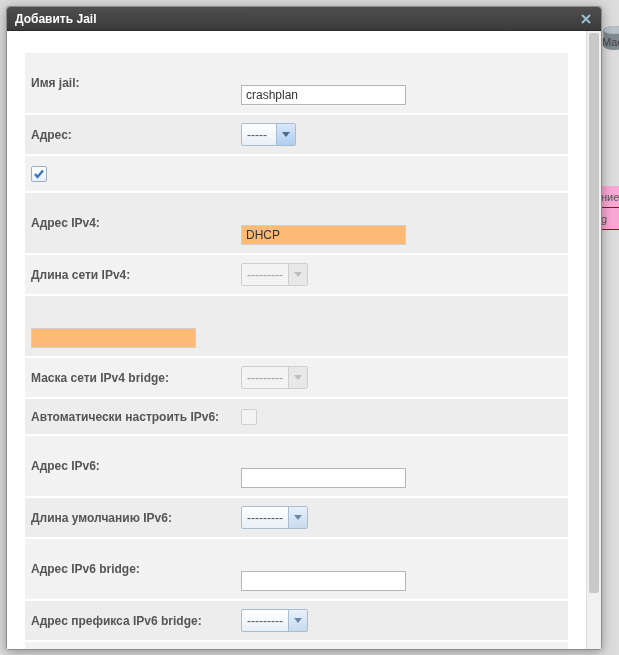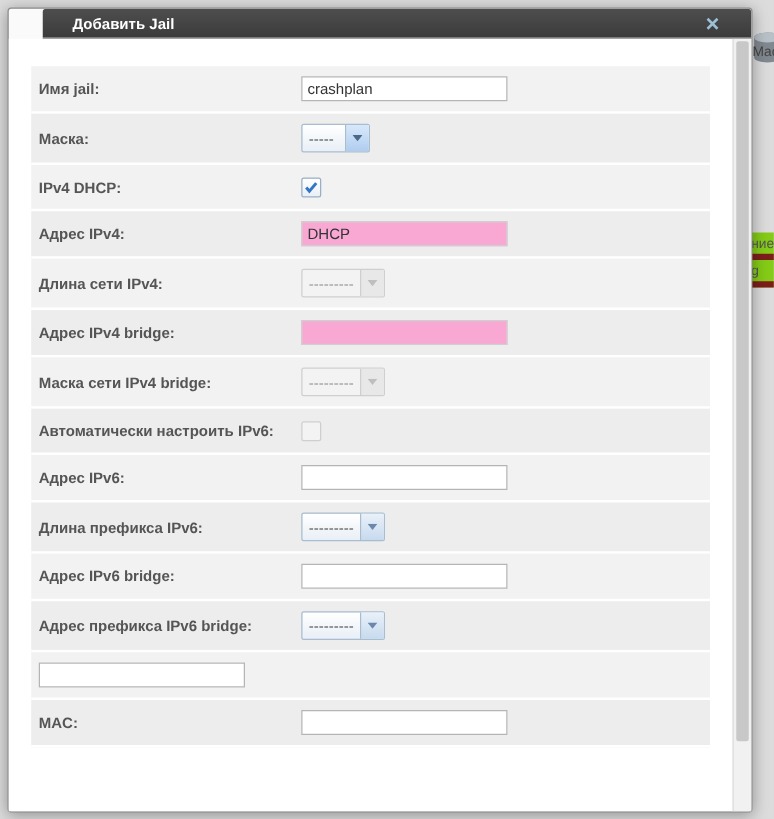--- a/index.html
+++ b/index.html
@@ -22,22 +22,22 @@
   }
   .bg-text {
     position: absolute;
     font-size: 11px;
     color: #444;
   }
   .bg-row {
     position: absolute;
     left: 595px; right: 0;
     height: 22px;
-    border-bottom: 5px solid #7f1d1d;
-    background: #84cc16;
+    border-bottom: 1px solid #7f1d1d;
+    background: #f9a8d4;
     display: flex;
     align-items: center;
     padding-left: 6px;
     font-size: 11px;
     color: #555;
   }
   .dialog {
     position: absolute;
     left: 6px; top: 6px;
     width: 596px; height: 644px;
@@ -48,22 +48,21 @@
     display: flex;
     flex-direction: column;
   }
   .titlebar {
     height: 24px;
     background: linear-gradient(#4e4e4e, #3b3b3b);
     border-bottom: 1px solid #2a2a2a;
     border-radius: 3px 3px 0 0;
     display: flex;
     align-items: center;
-    padding: 0 24px;
-    margin-left: 27px;
+    padding: 0 8px;
   }
   .titlebar .title {
     color: #fff;
     font-weight: bold;
     font-size: 12px;
     flex: 1;
   }
   .titlebar .close {
     width: 14px; height: 14px;
     color: #9dc0d6;
@@ -117,23 +116,24 @@
   }
   input[type="text"] {
     width: 165px;
     height: 20px;
     border: 1px solid #b5b5b5;
     background: #fff;
     padding: 1px 4px;
     font-size: 12px;
     font-family: inherit;
     color: #333;
+    margin-top: 24px;
   }
   input[type="text"]:disabled {
-    background: #f9a8d4;
+    background: #fdba74;
     border-color: #cfcfcf;
   }
   .select-wrap {
     display: flex;
     height: 23px;
     border: 1px solid #a8bdd0;
     border-radius: 2px;
     background: linear-gradient(#fff, #e8eff6);
   }
   .select-wrap.disabled {
@@ -211,35 +211,34 @@
     <div class="form-area">
 
       <div class="row">
         <div class="label-cell">Имя jail:</div>
         <div class="field-cell">
           <input type="text" value="crashplan" style="">
         </div>
       </div>
 
       <div class="row">
-        <div class="label-cell">Маска:</div>
+        <div class="label-cell">Адрес:</div>
         <div class="field-cell">
           <div class="select-wrap">
             <div class="select-display">-----</div>
             <div class="select-btn highlight">
               <svg viewBox="0 0 8 5">
                   <path fill="#4a6a8a" d="M0 0h8L4 5z"></path>
                 </svg>
             </div>
           </div>
         </div>
       </div>
 
       <div class="row">
-        <div class="label-cell">IPv4 DHCP:</div>
         <div class="field-cell">
           <div class="checkbox checked">
             <svg viewBox="0 0 12 12">
                 <path fill="none" stroke="#3476c4" stroke-width="2.4" d="M2 6l2.5 3L10 2.5"></path>
               </svg>
           </div>
         </div>
       </div>
 
       <div class="row">
@@ -257,21 +256,20 @@
             <div class="select-btn">
               <svg viewBox="0 0 8 5">
                   <path fill="#bfbfbf" d="M0 0h8L4 5z"></path>
                 </svg>
             </div>
           </div>
         </div>
       </div>
 
       <div class="row">
-        <div class="label-cell">Адрес IPv4 bridge:</div>
         <div class="field-cell">
           <input type="text" disabled="" value="" style="">
         </div>
       </div>
 
       <div class="row">
         <div class="label-cell">Маска сети IPv4 bridge:</div>
         <div class="field-cell">
           <div class="select-wrap disabled">
             <div class="select-display">---------</div>
@@ -295,21 +293,21 @@
       </div>
 
       <div class="row">
         <div class="label-cell">Адрес IPv6:</div>
         <div class="field-cell">
           <input type="text" value="" style="">
         </div>
       </div>
 
       <div class="row">
-        <div class="label-cell">Длина префикса IPv6:</div>
+        <div class="label-cell">Длина умолчанию IPv6:</div>
         <div class="field-cell">
           <div class="select-wrap">
             <div class="select-display">---------</div>
             <div class="select-btn">
               <svg viewBox="0 0 8 5">
                   <path fill="#6a88aa" d="M0 0h8L4 5z"></path>
                 </svg>
             </div>
           </div>
         </div>

